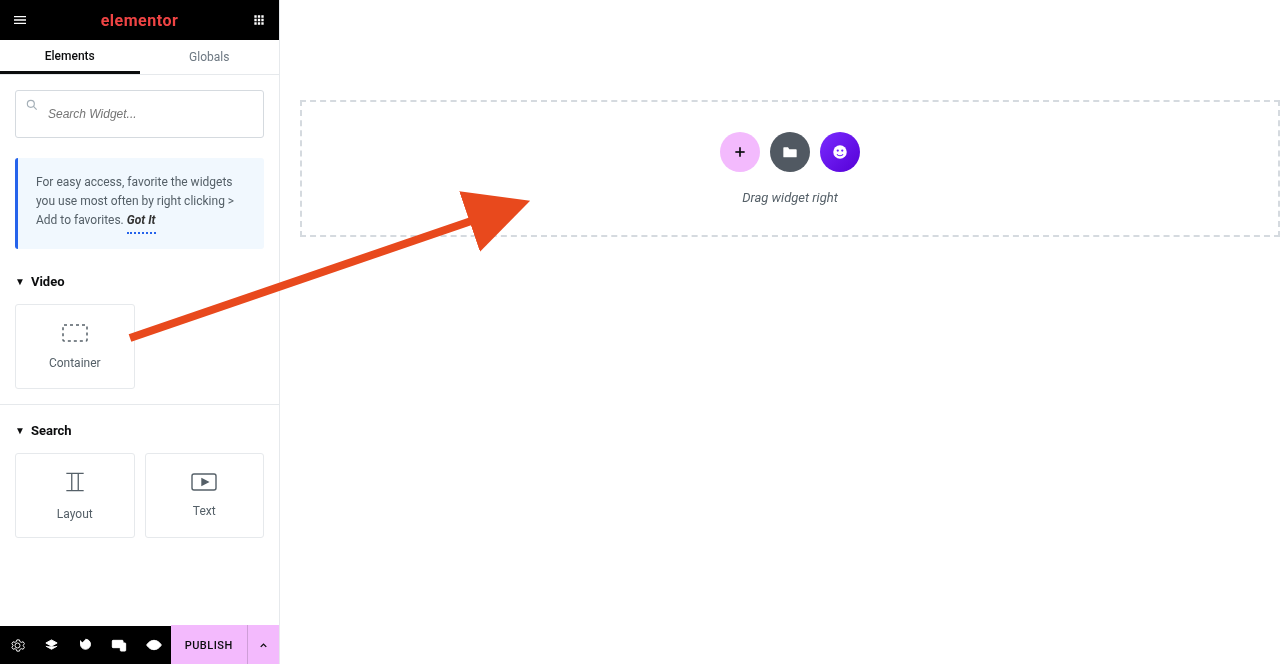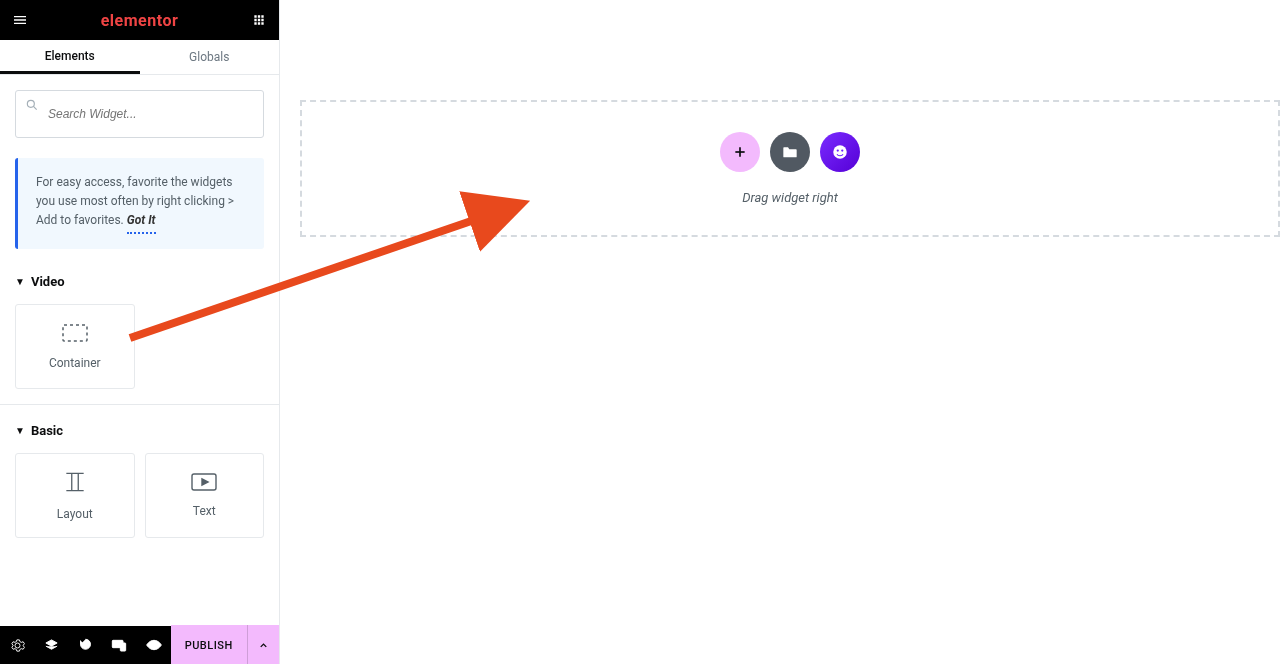--- a/index.html
+++ b/index.html
@@ -110,21 +110,21 @@
             </svg>
         </span>
         <span class="wlbl">Container</span>
       </div>
     </div>
 
     <hr class="hr">
 
     <div class="cat">
       <span class="tri">▼</span>
-      <span>Basic</span>
+      <span>Search</span>
     </div>
     <div class="grid">
       <div class="wid">
         <span class="wicon">
           <svg width="26" height="26" viewBox="0 0 24 24" fill="none" stroke="#556068" stroke-width="1.2">
               <path d="M6 4h12M9 4v16M15 4v16M6 20h12M4 4h2M18 4h2M4 20h2M18 20h2"></path>
             </svg>
         </span>
         <span class="wlbl">Layout</span>
       </div>

